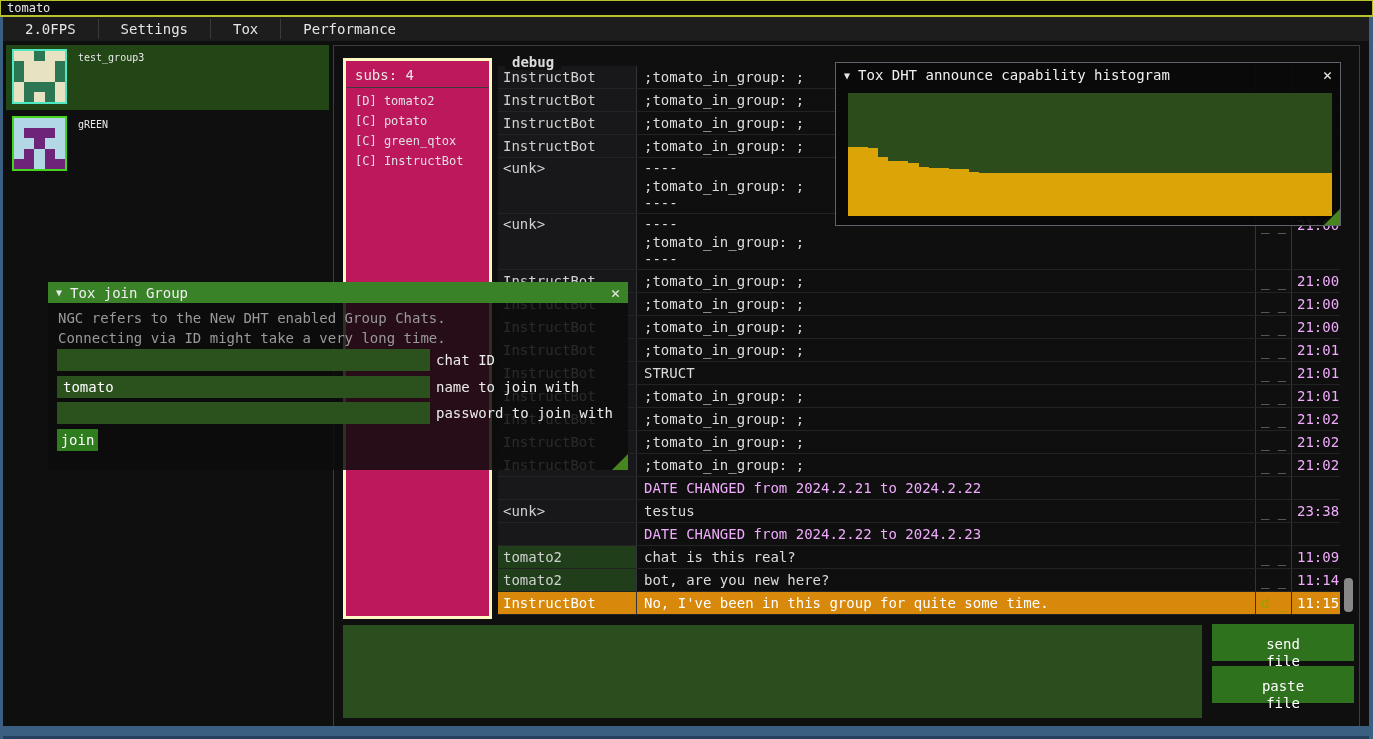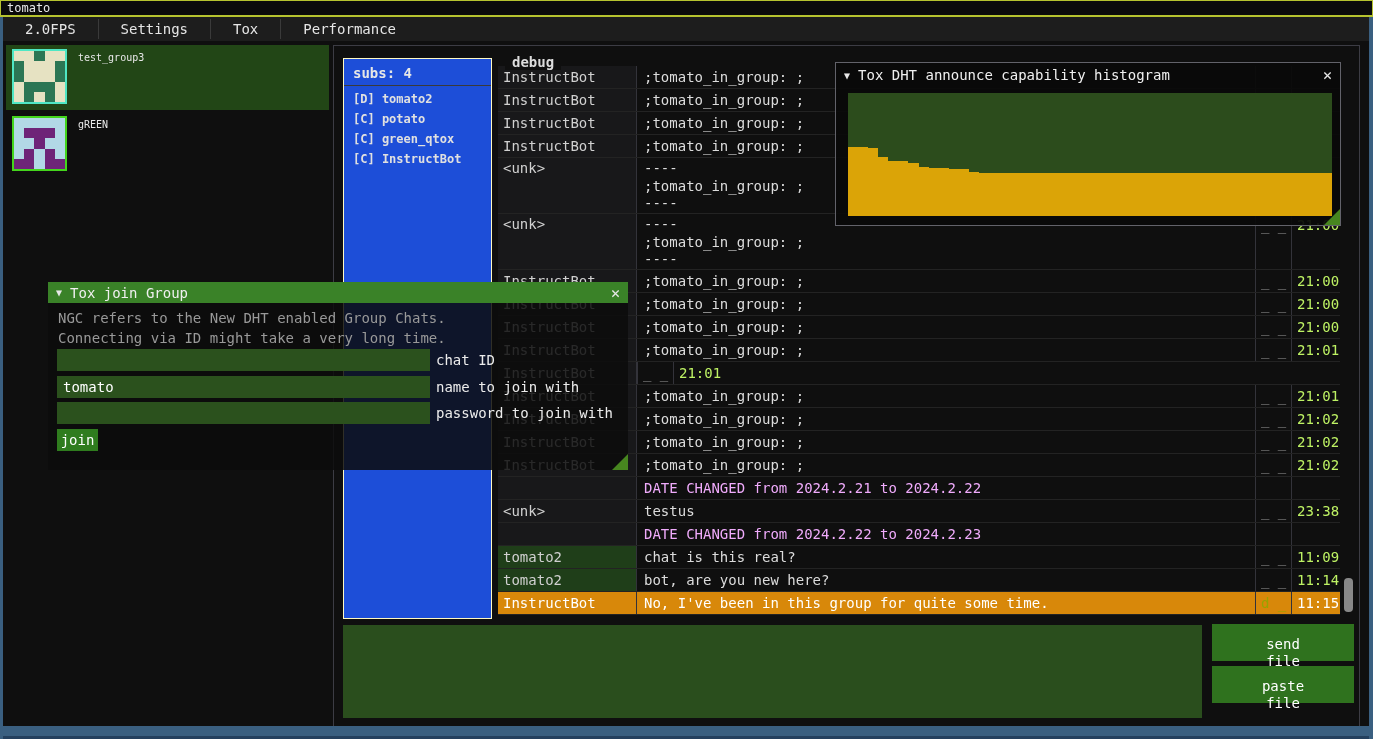--- a/index.html
+++ b/index.html
@@ -20,39 +20,39 @@
 
   
   .group-row { left:6px; width:323px; height:65px; }
   .group-row.selected { background:#224616; }
   .avatar { position:absolute; left:6px; top:4px; width:55px; height:55px;
     border:2px solid; display:grid; grid-template-columns:repeat(5,1fr); grid-template-rows:repeat(5,1fr); }
   .group-label { position:absolute; left:72px; top:7px; font-size:10px; color:#e8e8e8; }
 
   
   #chat-panel { left:333px; top:45px; width:1027px; height:682px; border:1px solid #3c3c44; }
-  #member-panel { left:343px; top:58px; width:149px; height:561px; border:1px solid #fef9c3; background:#1d4ed8;font-weight:bold; }
+  #member-panel { left:343px; top:58px; width:149px; height:561px; border:3px solid #fef9c3; background:#be185d; }
   #member-title { position:absolute; left:9px; top:6px; font-size:14px; color:#e6e6e6; }
   #member-sep { position:absolute; left:0; top:26px; width:100%; height:1px; background:#3a3a3a; }
   #member-list { position:absolute; left:0; top:30px; width:100%; }
   .member-item { padding-left:9px; font-size:12px; line-height:20px; color:#e0e0e0; }
 
   #debug-tab { left:505px; top:54px; height:16px; background:#0f0f0f; z-index:2;
     font-size:14px; line-height:16px; padding:0 7px; color:#dcdcdc;font-weight:bold; }
 
   
   #msg-area { left:498px; top:66px; width:842px; height:551px; overflow:hidden; font-size:14px; }
   .mrow { display:flex; width:842px; border-bottom:1px solid #232323; height:23px; }
   .mrow.tall { height:56px; }
   .cell { overflow:hidden; white-space:pre; }
   .c-name { width:139px; background:#18181a; border-right:1px solid #33333a; padding-left:5px;
             line-height:22px; color:#d0d0d0; }
   .c-msg  { width:618px; padding-left:7px; line-height:22px; color:#dcdcdc; position:relative; }
   .c-flags{ width:36px; border-left:1px solid #33333a; padding-left:5px; line-height:22px; color:#8a8a8a; }
-  .c-time { width:49px; border-left:1px solid #33333a; padding-left:5px; line-height:22px; color:#bef264; }
+  .c-time { width:49px; border-left:1px solid #33333a; padding-left:5px; line-height:22px; color:#f0abfc; }
   .tall .c-name, .tall .c-msg { line-height:17.5px; padding-top:2px; }
   .tall .c-flags, .tall .c-time { line-height:17.5px; padding-top:3px; }
   .mrow.green .c-name { background:#1f3e19; }
   .mrow.highlight, .mrow.highlight .c-name { background:#d8880a; color:#fff; }
   .mrow.highlight .c-msg, .mrow.highlight .c-time { color:#fff; }
   .mrow.highlight .c-flags { color:#97a300; }
   .mrow.date .c-msg { color:#f0abfc; }
   #main-scroll-thumb { left:1344px; top:578px; width:9px; height:34px; background:#888; border-radius:4px; }
 
   
@@ -249,20 +249,21 @@
         <div class="cell c-time">21:00</div>
       </div>
       <div class="mrow">
         <div class="cell c-name">InstructBot</div>
         <div class="cell c-msg"><div>;tomato_in_group: ;</div></div>
         <div class="cell c-flags">_ _</div>
         <div class="cell c-time">21:01</div>
       </div>
       <div class="mrow">
         <div class="cell c-name">InstructBot</div>
+        <div class="cell c-msg"><div>STRUCT</div></div>
         <div class="cell c-flags">_ _</div>
         <div class="cell c-time">21:01</div>
       </div>
       <div class="mrow">
         <div class="cell c-name">InstructBot</div>
         <div class="cell c-msg"><div>;tomato_in_group: ;</div></div>
         <div class="cell c-flags">_ _</div>
         <div class="cell c-time">21:01</div>
       </div>
       <div class="mrow">

